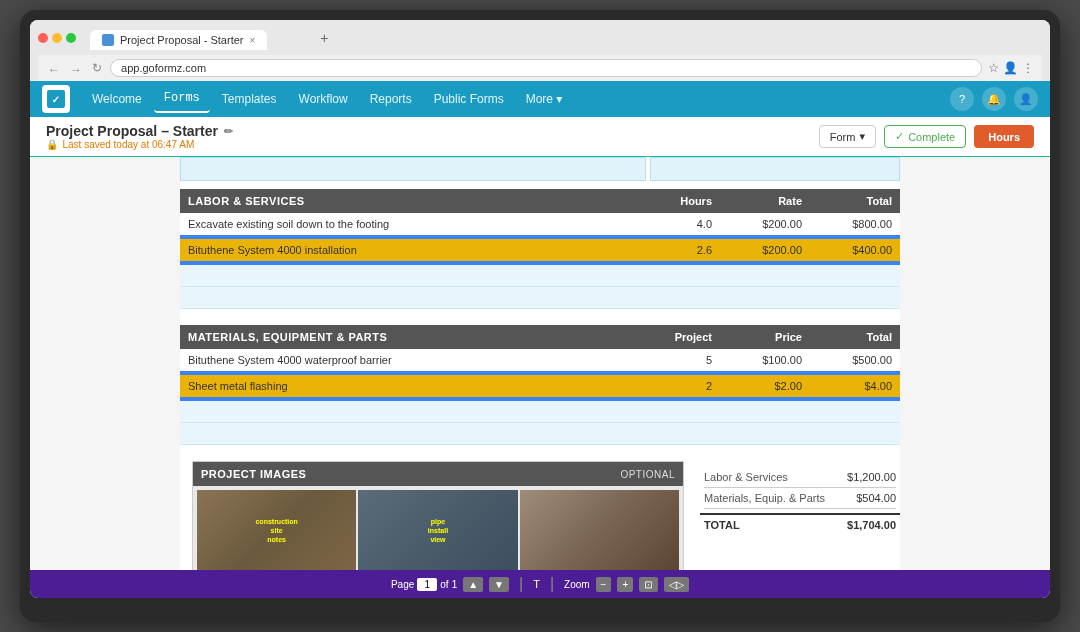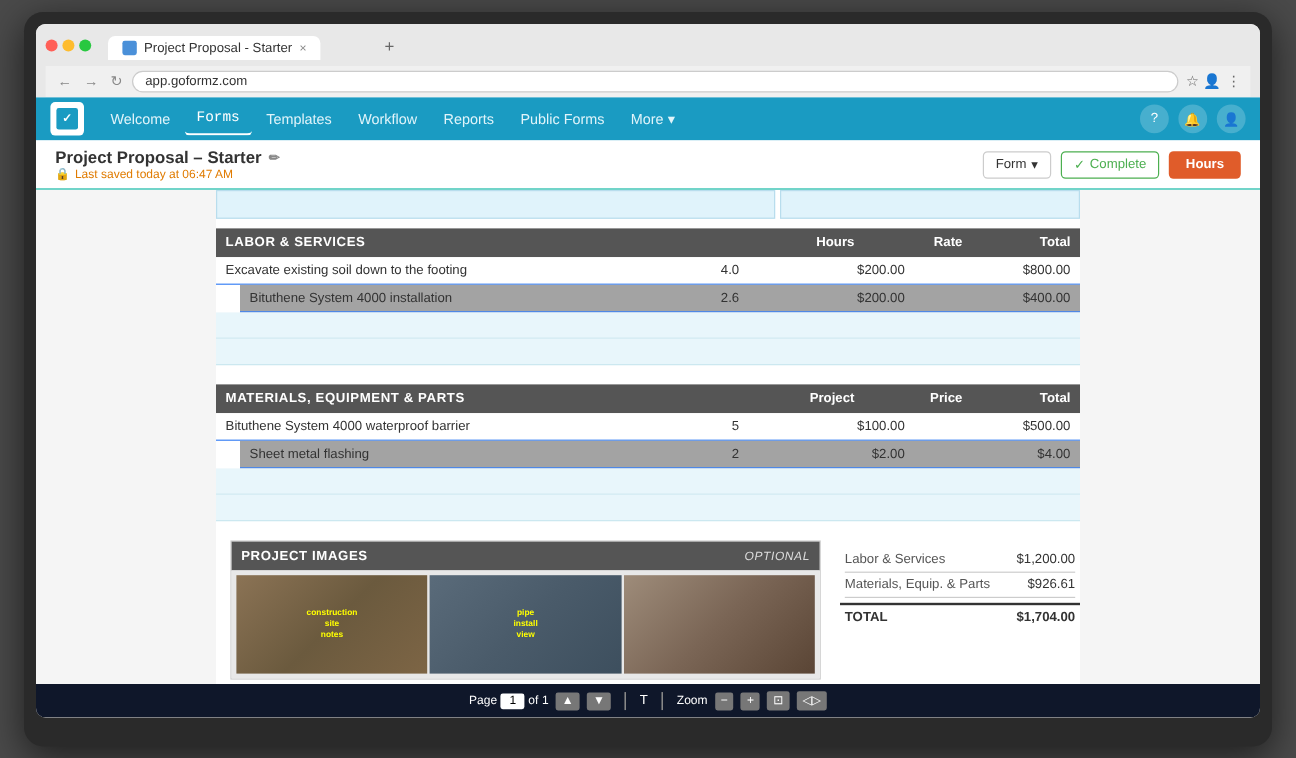--- a/index.html
+++ b/index.html
@@ -286,27 +286,26 @@
       text-transform: uppercase;
       letter-spacing: 0.5px;
     }
     .th-col {
       width: 90px;
       padding: 6px 8px;
       text-align: right;
     }
     .table-row {
       display: flex;
-      border-bottom: 1px solid #3b82f6;
+      border-bottom: 4px solid #3b82f6;
       background: #fff;
       font-size: 11px;
       color: #333;
-      gap: 48px;
-    }
-    .table-row.alt { background: #a3a3a3; margin-left: 20px; }
+    }
+    .table-row.alt { background: #eab308; }
     .td-main { flex: 1; padding: 5px 8px; }
     .td-col {
       width: 90px;
       padding: 5px 8px;
       text-align: right;
     }
     .table-empty-row {
       height: 22px;
       background: #e8f6fb;
       border-bottom: 1px solid #cce8f0;
@@ -332,21 +331,20 @@
       font-size: 11px;
       font-weight: 700;
       padding: 6px 8px;
       display: flex;
       justify-content: space-between;
       align-items: center;
       text-transform: uppercase;
       letter-spacing: 0.5px;
     }
     .optional-badge {
-      font-style: italic;
       font-weight: normal;
       color: #ddd;
       font-size: 10px;
     }
     .project-images-container {
       display: flex;
       gap: 2px;
       padding: 4px;
       background: #e8e8e8;
       height: 90px;
@@ -396,21 +394,21 @@
       color: #333;
     }
     
     .summary-divider {
       border: none;
       border-top: 1px solid #ccc;
       margin: 2px 4px;
     }
     
     .bottom-toolbar {
-      background: #0f172a;
+      background: #4c1d95;
       height: 28px;
       display: flex;
       align-items: center;
       justify-content: center;
       gap: 6px;
       flex-shrink: 0;
     }
     .toolbar-item {
       color: #fff;
       font-size: 10px;
@@ -623,21 +621,21 @@
             </div>
 
             <div class="summary-box">
               <div class="summary-row">
                 <span class="summary-label">Labor &amp; Services</span>
                 <span>$1,200.00</span>
               </div>
               <hr class="summary-divider">
               <div class="summary-row">
                 <span class="summary-label">Materials, Equip. &amp; Parts</span>
-                <span>$926.61</span>
+                <span>$504.00</span>
               </div>
               <hr class="summary-divider">
               <div class="summary-total-row">
                 <span>TOTAL</span>
                 <span>$1,704.00</span>
               </div>
             </div>
           </div>
 
         </div>

